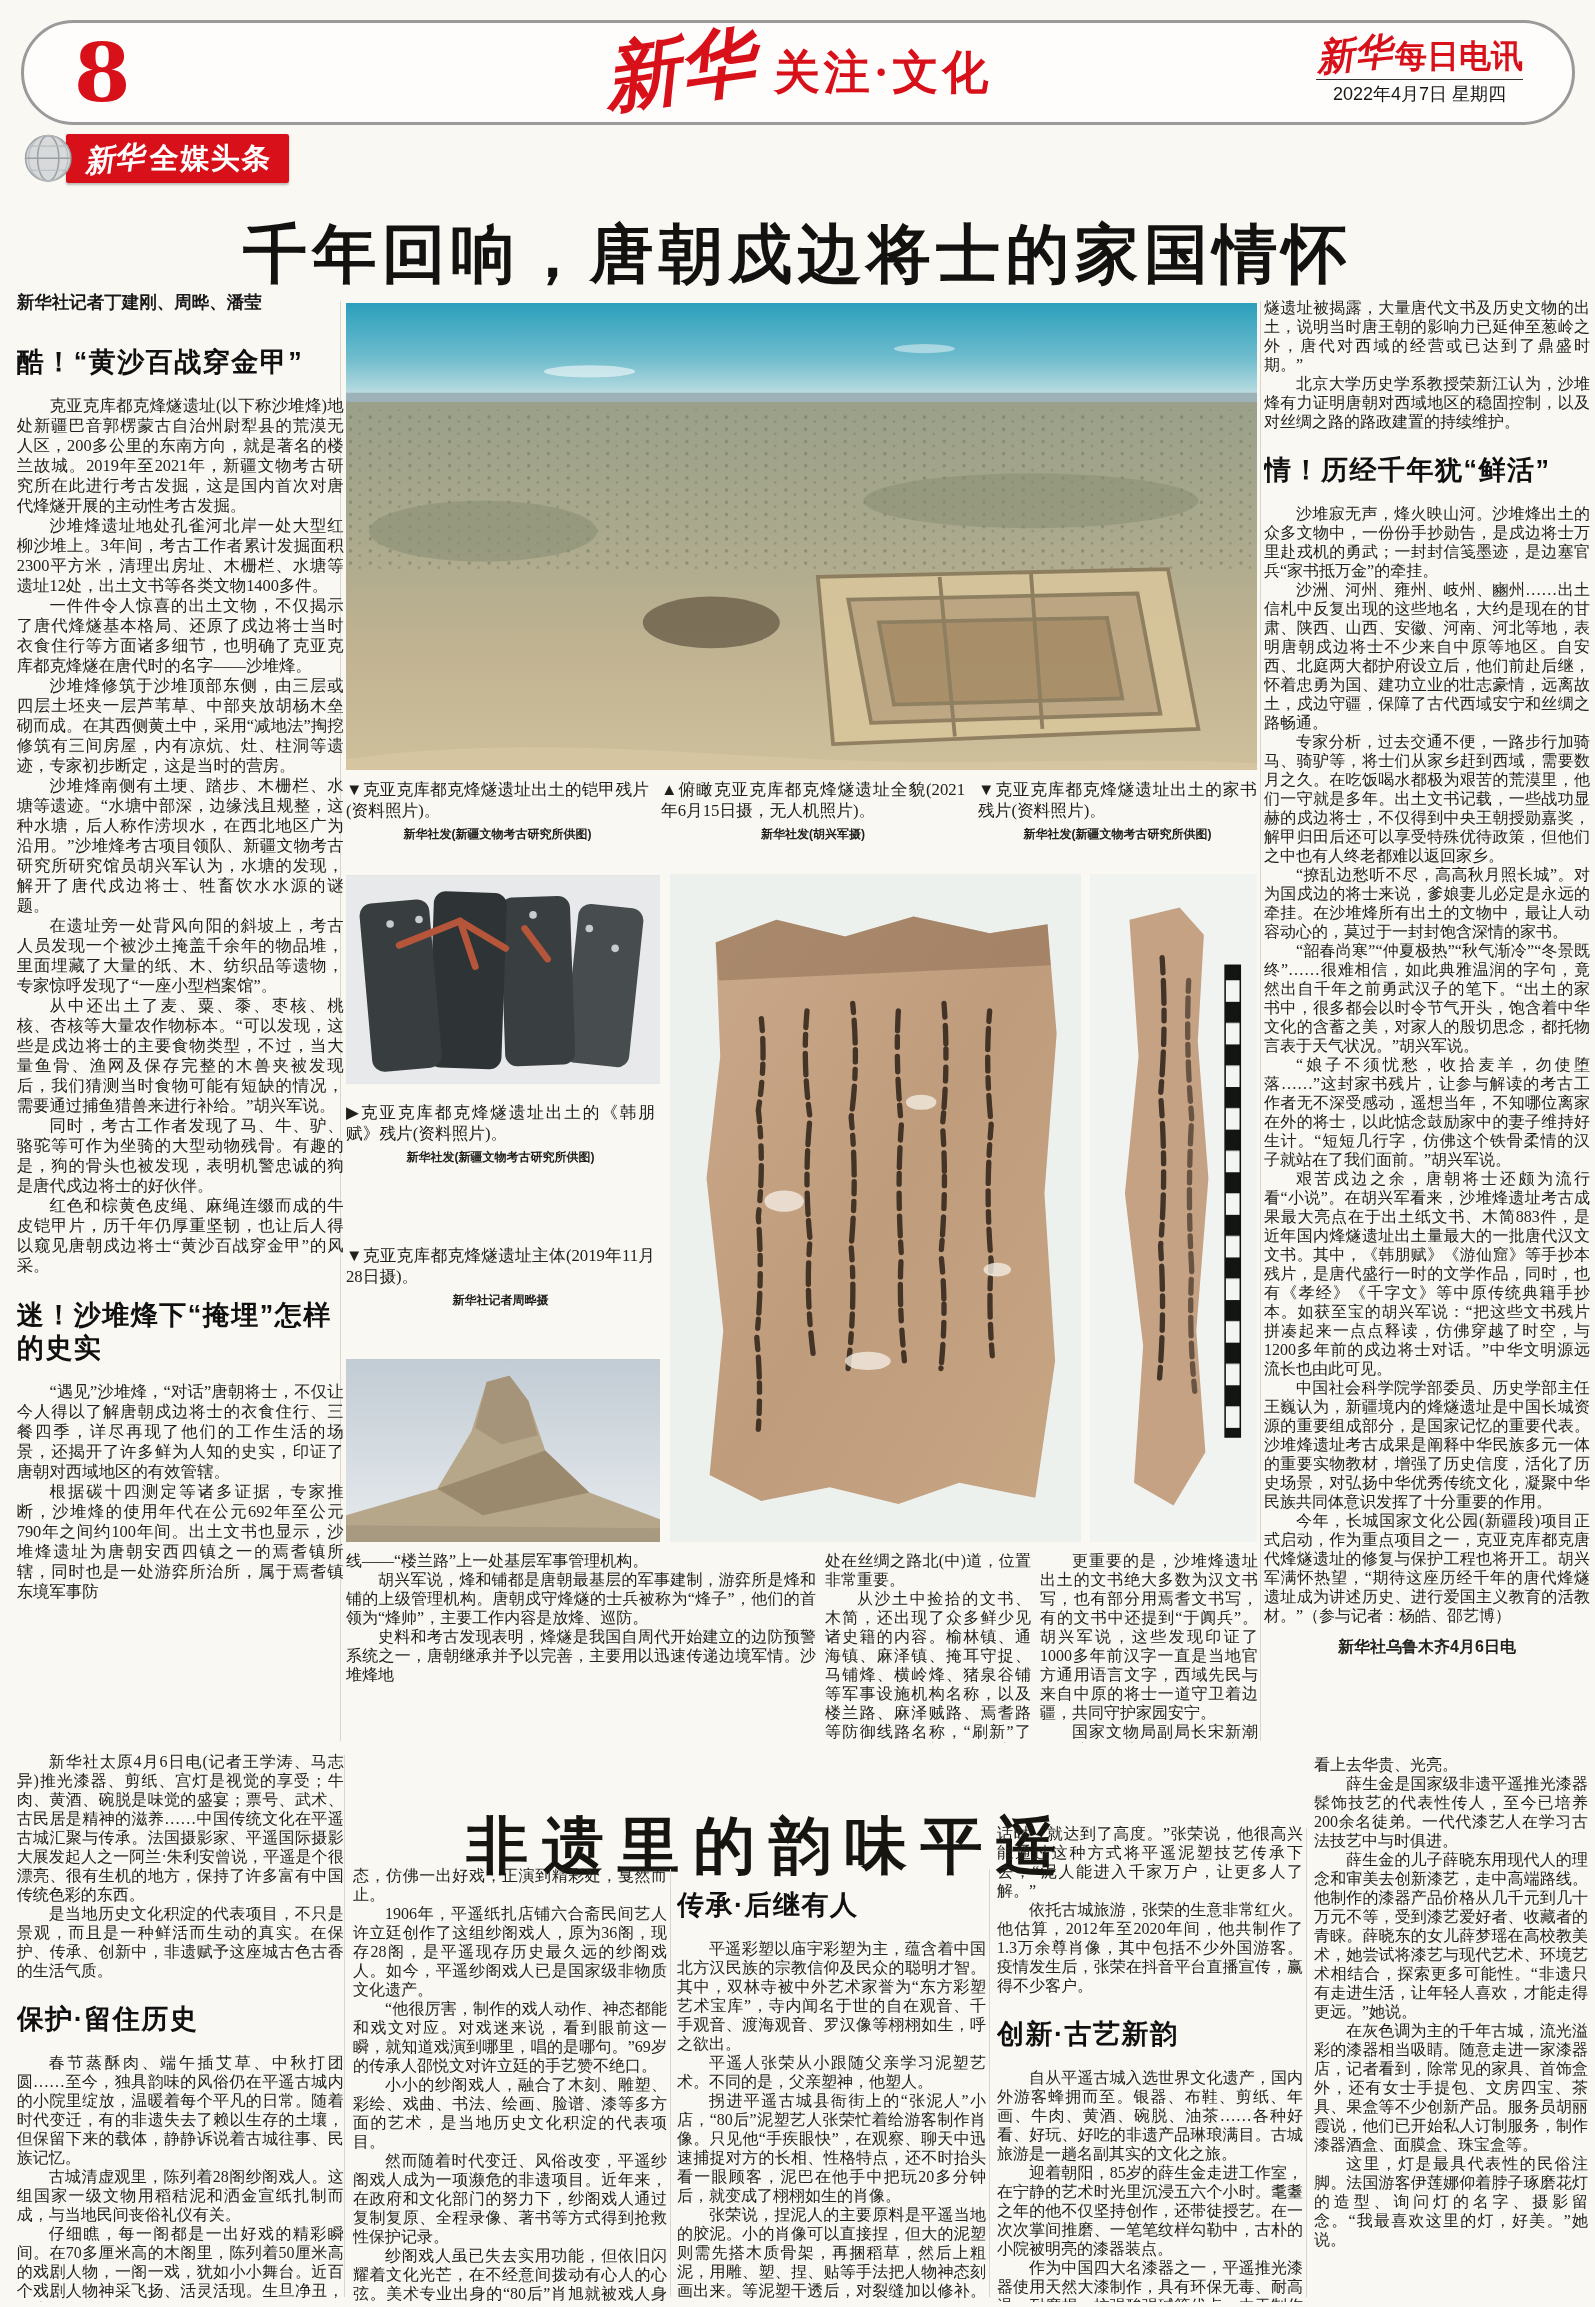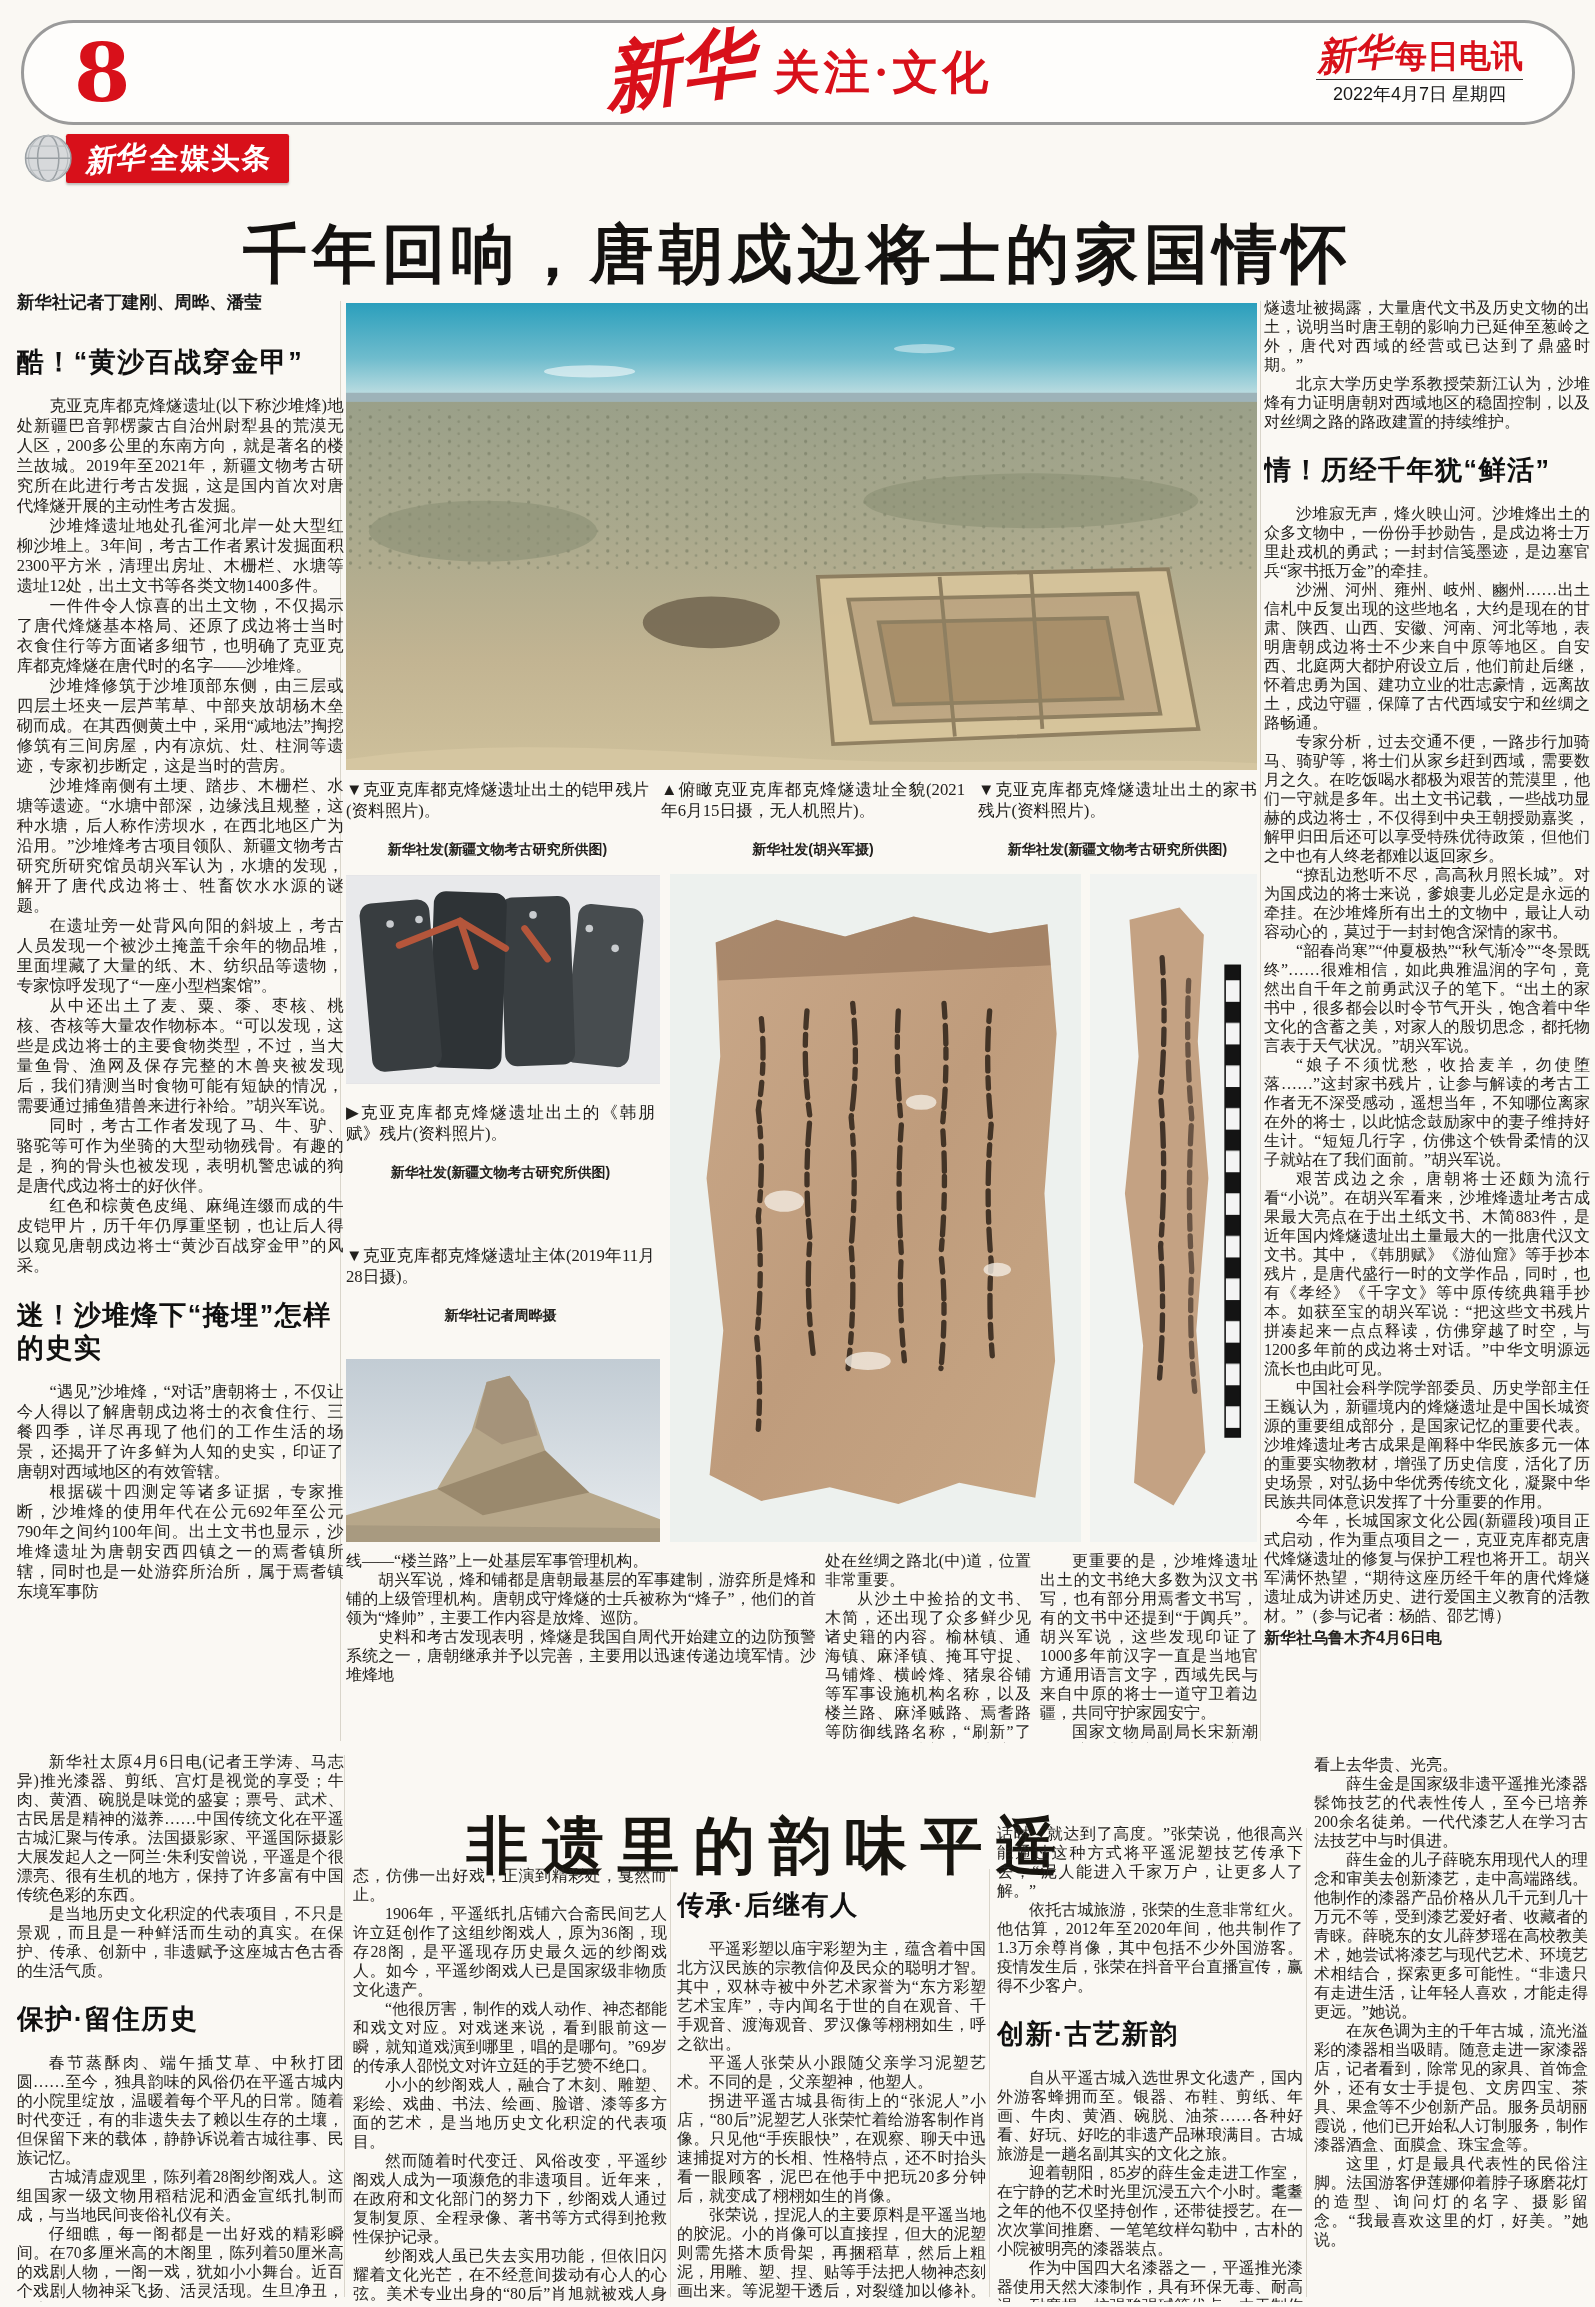--- a/index.html
+++ b/index.html
@@ -40,31 +40,31 @@
   #byline{position:absolute;left:16.7px;top:291px;width:327px;
     font:bold 17.5px/23px "Liberation Sans","DejaVu Sans",sans-serif;color:#191919;}
   #headline2{position:absolute;left:297px;top:1761px;width:944px;text-align:center;
     font:bold 62px/1.1 "Liberation Serif","DejaVu Serif",serif;letter-spacing:13.7px;color:#17150f;}
 
   
   .textcol{position:absolute;overflow:hidden;}
   .p{margin:0;text-align:justify;text-indent:2em;
     font:16.4px/20px "Liberation Serif","DejaVu Serif",serif;color:#24221f;}
   .p.noind{text-indent:0;}
-  .p.sig{text-align:left;text-indent:0;font-weight:bold;
-    font-family:"Liberation Sans","DejaVu Sans",sans-serif;margin-top:3px;}
+  .p.sig{text-align:center;text-indent:0;font-weight:bold;
+    font-family:"Liberation Sans","DejaVu Sans",sans-serif;margin-top:12px;}
   .subhead{margin:23px 0 18px;text-align:left;
     font:bold 27px/1.2 "Liberation Sans","DejaVu Sans",sans-serif;color:#101010;letter-spacing:1.5px;}
   .textcol.small .p{font-size:16px;line-height:19px;}
 
   
   .cap{position:absolute;font:16.7px/21px "Liberation Serif","DejaVu Serif",serif;
     text-align:justify;color:#22201d;}
-  .cap .credit{display:block;margin-top:18px;text-align:center;font-weight:bold;
-    font-family:"Liberation Sans","DejaVu Sans",sans-serif;font-size:14px;}
+  .cap .credit{display:block;margin-top:3px;text-align:center;font-weight:bold;
+    font-family:"Liberation Sans","DejaVu Sans",sans-serif;font-size:12px;}
 
   
   .photo{position:absolute;overflow:hidden;background:#ddd;}
   .photo svg{display:block;width:100%;height:100%;}
 
   
   .vrule{position:absolute;width:0.8px;background:#d9d5ca;}
 </style>
 </head>
 <body>

